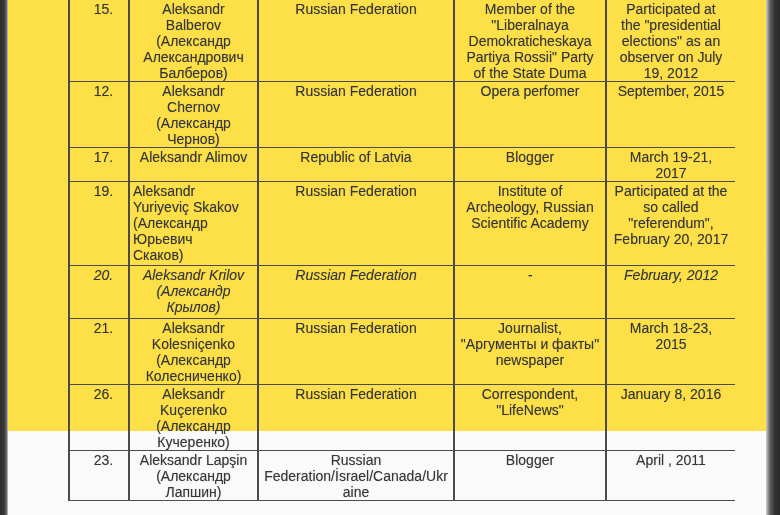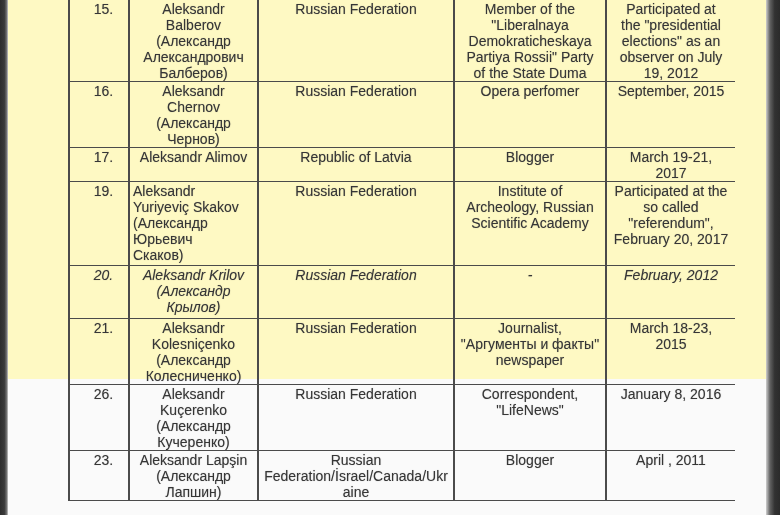--- a/index.html
+++ b/index.html
@@ -4,22 +4,22 @@
 <style>
   html, body {
     margin: 0; padding: 0;
     width: 780px; height: 515px;
     overflow: hidden;
     background: #fafafa;
     font-family: "Liberation Sans", "DejaVu Sans", sans-serif;
   }
   .page {
     position: relative;
-    width: 780px; height: 379px;
-    background: #fef9c3;
+    width: 780px; height: 431px;
+    background: #fde047;
   }
   .edge-bar {
     position: absolute; top: 0; height: 515px;
   }
   .edge-bar.left {
     left: 0; width: 8px;
     background: linear-gradient(90deg, #2d2d2d 0%, #3a3a3a 55%, #6f6f6f 82%, #c8c8c8 100%);
   }
   .edge-bar.right {
     right: 0; width: 14px;
@@ -83,21 +83,21 @@
 Demokraticheskaya
 Partiya Rossii" Party
 of the State Duma</td>
     <td class="c-date">Participated at
 the "presidential
 elections" as an
 observer on July
 19, 2012</td>
   </tr>
           <tr style="height: 66px;">
-    <td class="c-num">16.</td>
+    <td class="c-num">12.</td>
     <td class="c-name">Aleksandr
 Chernov
 (Александр
 Чернов)</td>
     <td class="c-country">Russian Federation</td>
     <td class="c-occ">Opera perfomer</td>
     <td class="c-date">September, 2015</td>
   </tr>
           <tr style="height: 31px; margin-left: 16px;">
     <td class="c-num">17.</td>

